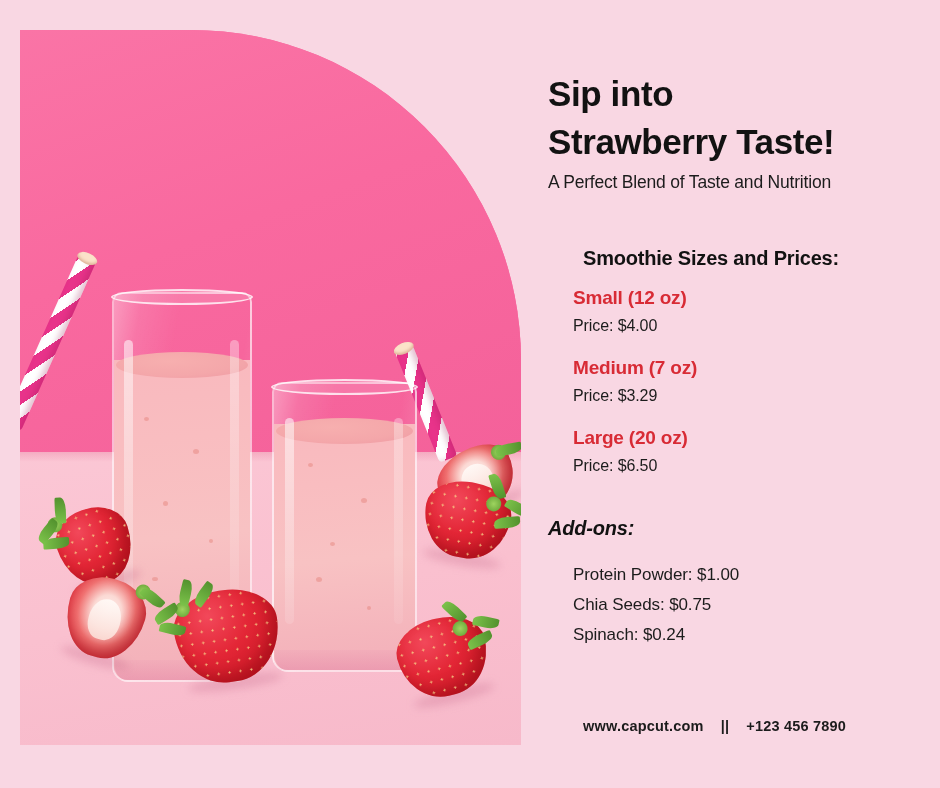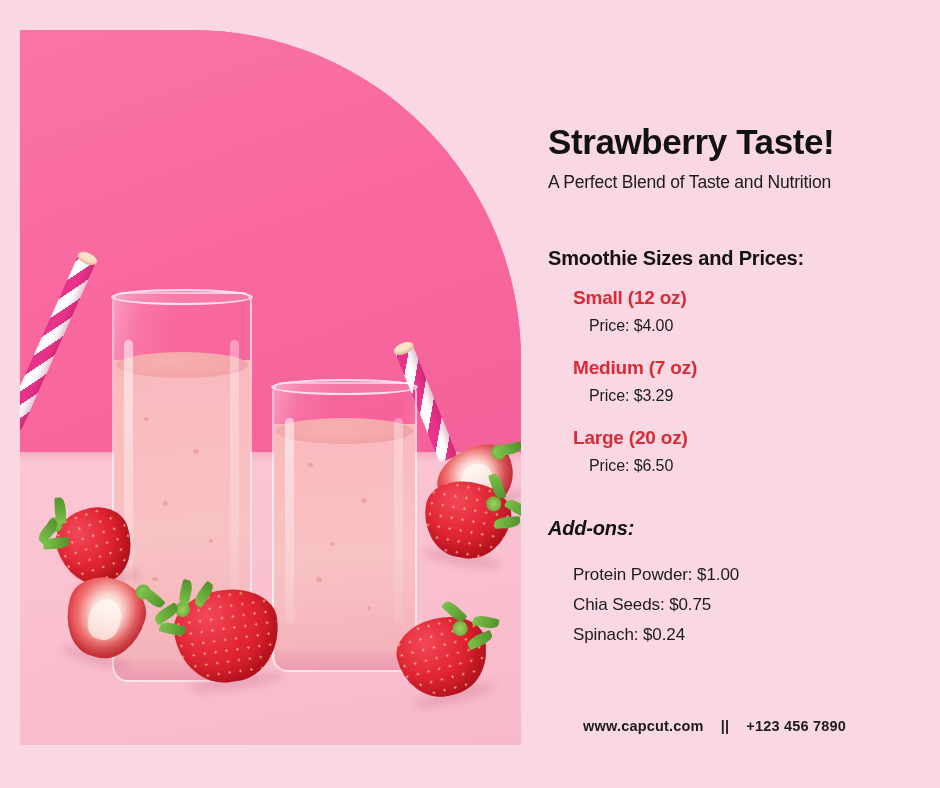--- a/index.html
+++ b/index.html
@@ -153,31 +153,31 @@
   .title-2 { position:absolute; top:120px; }
   .subtitle {
     position:absolute; top:172px;
     font-size:17.5px; color:#1C1C1C; letter-spacing:-.2px;
   }
 
   .section-head {
     position:absolute; font-size:20px; font-weight:bold; color:#121212;
     letter-spacing:-.2px;
   }
-  #sizes-head   { top:247px; }
+  #sizes-head   { top:247px;margin-left:35px; }
   #addons-head  { top:517px;font-style:italic; }
 
   .size-name {
     position:absolute; left:25px;
     font-size:19px; font-weight:bold; color:#D82B35;
     letter-spacing:-.2px;
   }
   .size-price {
     position:absolute; left:25px;
-    font-size:16px; color:#1C1C1C; letter-spacing:-.1px;margin-left:16px;
+    font-size:16px; color:#1C1C1C; letter-spacing:-.1px;
   }
   .addon {
     position:absolute; left:25px;
     font-size:17px; color:#1C1C1C; letter-spacing:-.1px;
   }
 
   .footer {
     position:absolute; top:718px; left:35px;
     font-size:14.5px; font-weight:bold; color:#1C1C1C;
     letter-spacing:.2px;
@@ -283,20 +283,21 @@
       <div class="seeds"></div>
     <div class="hull" style="right:14px; top:8px;"></div>
     <div class="leaf" style="right:-18px; top:10px; transform:rotate(26deg);"></div>
     <div class="leaf" style="right:-8px;  top:26px; transform:rotate(-10deg);"></div>
     <div class="leaf" style="right:10px;  top:-8px; transform:rotate(58deg);"></div>
   </div>
 </div>
 
 <div class="content">
 
+  <div class="title title-1">Sip into</div>
   <div class="title title-2">Strawberry Taste!</div>
   <div class="subtitle">A Perfect Blend of Taste and Nutrition</div>
 
   <div class="section-head" id="sizes-head">Smoothie Sizes and Prices:</div>
 
   <div class="size-name" style="top:287px">Small (12 oz)</div>
   <div class="size-price" style="top:317px">Price: $4.00</div>
 
   <div class="size-name" style="top:357px">Medium (7 oz)</div>
   <div class="size-price" style="top:387px">Price: $3.29</div>

